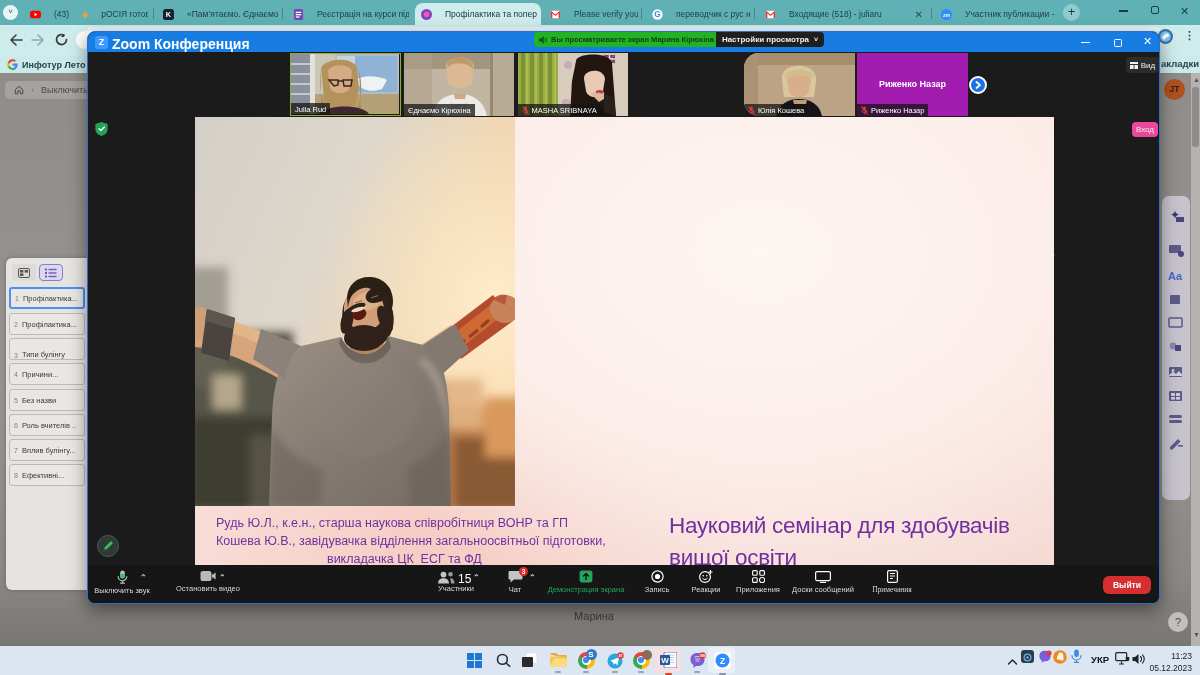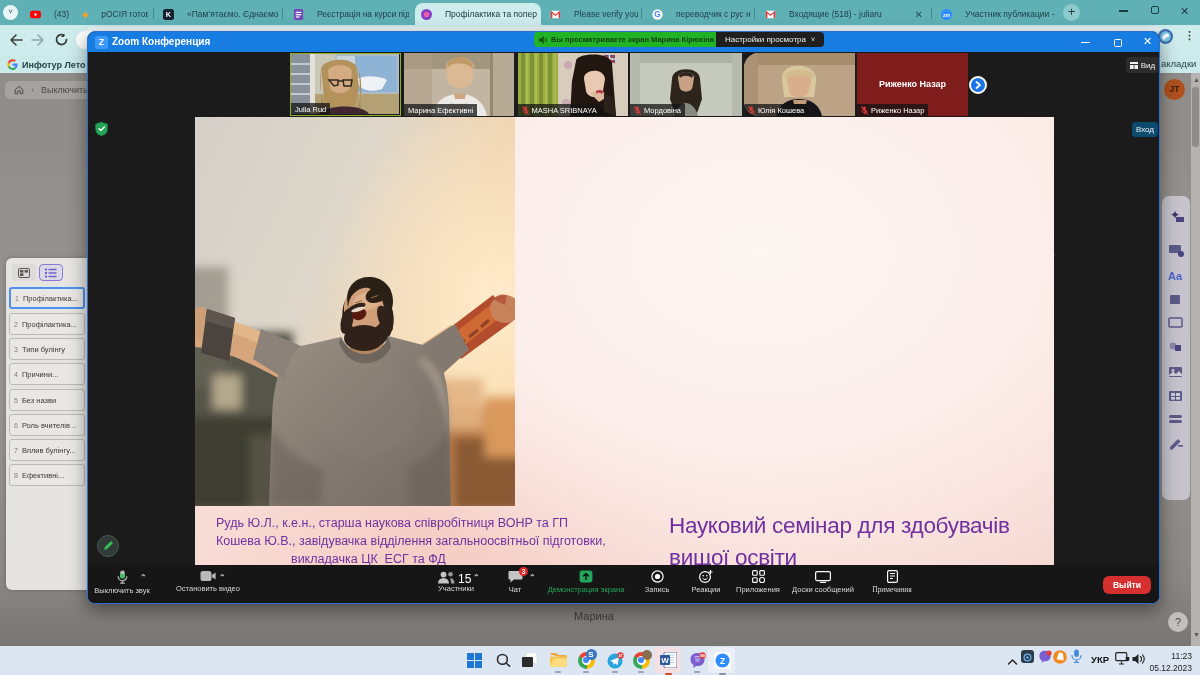--- a/index.html
+++ b/index.html
@@ -26,26 +26,26 @@
   .pbtn { position:absolute; width:24px; height:17px; border-radius:4px; display:flex; align-items:center; justify-content:center; font-size:9px; }
   .prow { position:absolute; left:3px; width:76px; height:22px; border:1px solid #bcbab7; border-radius:3px; background:#e9e7e4; font-size:7.5px; color:#3c3a38; display:flex; align-items:center; gap:4px; padding-left:4px; white-space:nowrap; overflow:hidden; }
   .prow .n { color:#807d7a; font-size:7px; }
   .prow.sel { border:2px solid #4d90f0; }
 
   
   #zoomwin { left:87px; top:31px; width:1073px; height:573px; background:#1b1b1b; border-radius:8px; box-shadow:0 6px 18px rgba(0,0,0,.45); border:1px solid #2a6fd0; }
   #ztitle { left:0; top:0; width:1071px; height:20px; background:#187de2; border-radius:7px 7px 0 0; }
   #zlogo { left:7px; top:3.5px; width:13px; height:13px; background:#3d9bff; border-radius:3px; display:flex; align-items:center; justify-content:center; }
   #zlogo b { color:#fff; font-size:9px; }
-  #ztext { left:24px; top:4px; color:#fff; font-size:10px; font-weight:bold; }
+  #ztext { left:24px; top:4px; color:#fff; font-size:14px; font-weight:bold; }
   .wctl { position:absolute; top:5px; color:#fff; font-size:10px; }
 
   
   #banner { left:446px; top:0; height:15px; background:#21b226; border-radius:4px 0 0 4px; display:flex; align-items:center; color:#123c12; font-size:7.5px; font-weight:bold; padding:0 6px 0 5px; gap:4px; }
-  #banset { left:628px; top:0; width:108px; height:15px; background:#1f1f1f; border-radius:0 4px 4px 0; display:flex; align-items:center; justify-content:center; color:#f0f0f0; font-size:8px; font-weight:normal; padding:0; gap:5px; }
+  #banset { left:628px; top:0; width:108px; height:15px; background:#1f1f1f; border-radius:0 4px 4px 0; display:flex; align-items:center; justify-content:center; color:#f0f0f0; font-size:8px; font-weight:bold; padding:0; gap:5px; }
 
   
   .vt { position:absolute; top:21px; height:63px; width:110px; overflow:hidden; }
   .vlabel { position:absolute; left:0; bottom:0; background:rgba(20,20,20,.75); color:#fff; font-size:7.5px; padding:1.5px 4px; display:flex; align-items:center; gap:3px; white-space:nowrap; }
   .redmic { width:7px; height:9px; }
 
   
   #ztb { left:0; top:533px; width:1071px; height:38px; background:#161616; border-radius:0 0 7px 7px; }
   .tbb { position:absolute; text-align:center; color:#d8d8d8; font-size:7.5px; }
   .tbb svg { display:block; margin:0 auto 2px; }
@@ -168,29 +168,29 @@
         <rect x="0" y="0.5" width="2" height="2" fill="#6b5ac9"></rect>
         <rect x="3.5" y="0.8" width="8" height="1.4" fill="#6b5ac9"></rect>
         <rect x="0" y="4" width="2" height="2" fill="#6b5ac9"></rect>
         <rect x="3.5" y="4.3" width="8" height="1.4" fill="#6b5ac9"></rect>
         <rect x="0" y="7.5" width="2" height="2" fill="#6b5ac9"></rect>
         <rect x="3.5" y="7.8" width="8" height="1.4" fill="#6b5ac9"></rect>
       </svg>
     </div>
     <div class="prow sel" style="top:29px;"><span class="n">1</span>Профілактика...</div>
     <div class="prow" style="top:55px;"><span class="n">2</span>Профілактика...</div>
-    <div class="prow" style="top:80px;"><span class="n">3</span>Типи булінгу</div>
+    <div class="prow" style="top:80px;align-items:flex-end;"><span class="n">3</span>Типи булінгу</div>
     <div class="prow" style="top:105px;"><span class="n">4</span>Причини...</div>
     <div class="prow" style="top:131px;"><span class="n">5</span>Без назви</div>
     <div class="prow" style="top:156px;"><span class="n">6</span>Роль вчителів ..</div>
     <div class="prow" style="top:181px;"><span class="n">7</span>Вплив булінгу...</div>
     <div class="prow" style="top:206px;"><span class="n">8</span>Ефективні...</div>
   </div>
 
-  <div class="abs" style="left:1161px;top:58px;font-size:9.5px;color:#29434a;font-weight:normal;">акладки</div>
+  <div class="abs" style="left:1161px;top:58px;font-size:9.5px;color:#29434a;font-weight:bold;">акладки</div>
   <div class="abs" style="left:1164px;top:79px;width:21px;height:21px;border-radius:50%;background:#b0511e;color:#33200f;font-size:8.5px;font-weight:bold;text-align:center;line-height:21px;">JT</div>
   <div class="abs" id="railbg" style="left:1162px;top:196px;width:28px;height:304px;background:#c6c3cd;border-radius:7px;"></div>
   <div class="abs" id="rail" style="left:1166px;top:205px;width:20px;">
     <svg width="20" height="250" viewBox="0 0 20 250">
       <text x="4" y="14" font-size="12" fill="#3b3666">✦</text>
       <rect x="10" y="12" width="8" height="5" fill="#4a4580"></rect>
       <g fill="#5c5a88">
         <rect x="3" y="40" width="12" height="8" rx="1"></rect>
         <circle cx="15" cy="49" r="3" fill="#4a4580"></circle>
       </g>
@@ -273,21 +273,21 @@
         <path d="M0 0h28v63H0z" fill="#af9f88" opacity="0.6"></path>
         <rect x="88" y="0" width="22" height="63" fill="#b7ab96"></rect>
         <rect x="86" y="0" width="3" height="63" fill="#97886f"></rect>
         <path d="M42 13c0-10 28-10 28 1l-2 14c-1 9-23 9-24 0z" fill="#dcb995"></path>
         <path d="M43 12c0-8 26-9 26 2l0 4c0-9-25-10-25-2z" fill="#c09a66"></path>
         <path d="M50 6c4-3 12-3 15 1l-14 1z" fill="#c09a66"></path>
         <path d="M28 63c3-16 14-22 28-22 13 0 24 7 27 22z" fill="#ebeae6"></path>
         <path d="M50 41h12l-1 5h-10z" fill="#d0a87f"></path>
         <path d="M46 48c3 4 14 4 18 0l-2 8c-4 2-10 2-14 0z" fill="#ddd9d2"></path>
       </svg>
-      <div class="vlabel">Марина Ефективні</div>
+      <div class="vlabel">Єднаємо Кірюхіна</div>
     </div>
     <div class="vt" style="left:429.5px;width:110px;">
       <svg width="112" height="63" viewBox="0 0 112 63">
         <rect width="112" height="63" fill="#d4c9ba"></rect>
         <rect x="0" y="0" width="40" height="63" fill="#99ad42"></rect>
         <path d="M5 0v63M14 0v63M23 0v63M32 0v63" stroke="#7e9136" stroke-width="4"></path>
         <path d="M9 0v63M18 0v63M28 0v63M37 0v63" stroke="#b1c155" stroke-width="1.5"></path>
         <rect x="40" y="0" width="72" height="63" fill="#d8ccbd"></rect>
         <circle cx="50" cy="12" r="4" fill="#cbaab2"></circle>
         <circle cx="58" cy="32" r="5" fill="#cdb2ba"></circle>
@@ -302,55 +302,38 @@
         <path d="M78 38c2.5-1.5 6-1 7.5 0.5l-1.5 2.5c-2-1.5-4-1.5-6-0.5z" fill="#c03a50"></path>
         <path d="M55 63c2-8 20-12 32-8l8 8z" fill="#17120f"></path>
         <path d="M86 40l10 6 2 17-12-4z" fill="#2a211b"></path>
       </svg>
       <div class="vlabel"><svg class="redmic" viewBox="0 0 8 10">
           <rect x="2.6" y="0.5" width="2.8" height="5" rx="1.4" fill="#e23b3b"></rect>
           <path d="M1 4.5a3 3 0 0 0 6 0M4 7.5v2" stroke="#e23b3b" stroke-width="1" fill="none"></path>
           <line x1="0.5" y1="0.5" x2="7.5" y2="9.5" stroke="#e23b3b" stroke-width="1.2"></line>
         </svg>MASHA SRIBNAYA</div>
     </div>
-    <div class="vt" style="left:542px;width:112px;">
-      <svg width="112" height="63" viewBox="0 0 112 63">
-        <rect width="112" height="63" fill="#c5cabc"></rect>
-        <rect width="112" height="10" fill="#adb2a5"></rect>
-        <rect x="0" y="0" width="10" height="63" fill="#b5baac"></rect>
-        <rect x="102" y="0" width="10" height="63" fill="#b5baac"></rect>
-        <path d="M42 26 C42 13 70 13 70 26 L72 46 L66 63 L46 63 L40 46 Z" fill="#2c241d"></path>
-        <path d="M48 25c0-8 16-8 16 0l-1.5 9c-1 6-12 6-13 0z" fill="#c9a184"></path>
-        <path d="M49 22c2-4 12-4 14 0l-1 3c-3-3-9-3-12 0z" fill="#2c241d"></path>
-        <path d="M44 63c2-9 9-13 12-13 4 0 10 4 12 13z" fill="#878a81"></path>
-      </svg>
-      <div class="vlabel"><svg class="redmic" viewBox="0 0 8 10">
-          <rect x="2.6" y="0.5" width="2.8" height="5" rx="1.4" fill="#e23b3b"></rect>
-          <path d="M1 4.5a3 3 0 0 0 6 0M4 7.5v2" stroke="#e23b3b" stroke-width="1" fill="none"></path>
-          <line x1="0.5" y1="0.5" x2="7.5" y2="9.5" stroke="#e23b3b" stroke-width="1.2"></line>
-        </svg>Мордовіна</div>
-    </div>
     <div class="vt" style="left:656px;width:135px;border-radius:15px;">
       <svg width="111" height="63" viewBox="0 0 111 63">
         <rect width="111" height="63" fill="#bca386"></rect>
         <rect width="111" height="12" fill="#a68e6d"></rect>
         <rect x="0" y="0" width="14" height="63" fill="#ab9274"></rect>
         <path d="M38 26 C36 8 74 8 72 28 L70 44 L40 44 Z" fill="#d9c79e"></path>
         <path d="M43 27c0-10 24-10 24 0l-2 11c-1 8-19 8-20 0z" fill="#d8ae8c"></path>
         <path d="M40 22c4-7 26-7 30 0l-2 4c-6-5-20-5-26 0z" fill="#d3bd8f"></path>
         <path d="M32 63c3-13 13-17 23-17 10 0 20 4 23 17z" fill="#17151a"></path>
         <path d="M49 47h14l-1 4h-12z" fill="#c29a76"></path>
       </svg>
       <div class="vlabel"><svg class="redmic" viewBox="0 0 8 10">
           <rect x="2.6" y="0.5" width="2.8" height="5" rx="1.4" fill="#e23b3b"></rect>
           <path d="M1 4.5a3 3 0 0 0 6 0M4 7.5v2" stroke="#e23b3b" stroke-width="1" fill="none"></path>
           <line x1="0.5" y1="0.5" x2="7.5" y2="9.5" stroke="#e23b3b" stroke-width="1.2"></line>
         </svg>Юлія Кошева</div>
     </div>
-    <div class="vt" style="left:769px;width:111px;background:#7f1d1d;">
+    <div class="vt" style="left:769px;width:111px;background:#a21caf;">
       <div style="position:absolute;width:100%;top:26px;text-align:center;color:#fff;font-size:9px;font-weight:bold;">Риженко Назар</div>
       <div class="vlabel"><svg class="redmic" viewBox="0 0 8 10">
           <rect x="2.6" y="0.5" width="2.8" height="5" rx="1.4" fill="#e23b3b"></rect>
           <path d="M1 4.5a3 3 0 0 0 6 0M4 7.5v2" stroke="#e23b3b" stroke-width="1" fill="none"></path>
           <line x1="0.5" y1="0.5" x2="7.5" y2="9.5" stroke="#e23b3b" stroke-width="1.2"></line>
         </svg>Риженко Назар</div>
     </div>
     <div class="abs" style="left:881px;top:44px;width:18px;height:18px;border-radius:50%;background:#1a73e8;border:2px solid #fff;">
       <svg width="14" height="14" viewBox="0 0 14 14" style="display:block">
         <path d="M5.5 4l3.5 3-3.5 3" stroke="#fff" stroke-width="1.8" fill="none" stroke-linecap="round" stroke-linejoin="round"></path>
@@ -364,21 +347,21 @@
     <div class="abs" style="left:9px;top:503px;width:22px;height:22px;border-radius:50%;background:#2f3a36;border:1px solid #4a5a52;">
       <svg width="20" height="20" viewBox="0 0 20 20" style="display:block;margin:0px">
         <path d="M6 14l1-3 6-6 2 2-6 6zM5.5 14.5l2.5-.8-1.7-1.7z" fill="#35c05a"></path>
       </svg>
     </div>
     <div class="abs" style="left:1038px;top:25px;width:33px;height:16px;background:#2c2c2c;border-radius:4px;color:#efefef;font-size:8px;display:flex;align-items:center;justify-content:center;gap:3px;"><svg width="8" height="7" viewBox="0 0 8 7">
         <rect x="0" y="0" width="8" height="2" fill="#efefef"></rect>
         <rect x="0" y="3" width="3.6" height="4" fill="#efefef"></rect>
         <rect x="4.4" y="3" width="3.6" height="4" fill="#efefef"></rect>
       </svg>Вид</div>
-    <div class="abs" style="left:1044px;top:90px;width:26px;height:15px;background:#0c4a6e;border-radius:4px;color:#efefef;font-size:8px;display:flex;align-items:center;justify-content:center;">Вход</div>
+    <div class="abs" style="left:1044px;top:90px;width:26px;height:15px;background:#ec4899;border-radius:4px;color:#efefef;font-size:8px;display:flex;align-items:center;justify-content:center;">Вход</div>
 
     <svg class="abs" style="left:958px;top:215px" width="11" height="15" viewBox="0 0 11 15">
       <path d="M1 1l8 7.5-4.8.4 2.6 4.6-1.8 1-2.5-4.7L1 12z" fill="#fff" stroke="#333" stroke-width="0.8"></path>
     </svg>
     <div class="abs" id="slide">
       <svg id="photo" style="position:absolute;left:0;top:0" width="320" height="389" viewBox="0 0 320 389">
         <defs>
           <linearGradient id="sky" x1="0" y1="0" x2="1" y2="0.55">
             <stop offset="0" stop-color="#d4cfc8"></stop>
             <stop offset="0.45" stop-color="#ded7cb"></stop>
@@ -466,21 +449,21 @@
 
           <path d="M146 220 C151 231 161 238 172 237 C183 236 191 228 193 219 L196 230 C190 242 178 248 166 246 C154 244 147 234 144 226 Z" fill="#655c55" opacity="0.8"></path>
 
           <ellipse cx="168" cy="292" rx="55" ry="48" fill="#90867d" opacity="0.22" filter="url(#b3)"></ellipse>
           <path d="M228 240 C244 250 252 270 254 300 L256 330 C250 290 240 258 222 244 Z" fill="#a89c8f" opacity="0.8" filter="url(#b3)"></path>
           <path d="M76 310 C88 332 108 346 128 352 L126 389 L75 389 Z" fill="#5f564f" opacity="0.4" filter="url(#b3)"></path>
           <path d="M254 312 C244 332 228 344 212 350 L216 389 L254 389 Z" fill="#5f564f" opacity="0.35" filter="url(#b3)"></path>
         </g>
       </svg>
       <div id="sem">Науковий семінар для здобувачів<br>вищої освіти</div>
-      <div id="auth">Рудь Ю.Л., к.е.н., старша наукова співробітниця ВОНР та ГП<br>Кошева Ю.В., завідувачка відділення загальноосвітньої підготовки,<br><span style="margin-left:75px">викладачка ЦК&nbsp;&nbsp;ЕСГ та ФД</span></div>
+      <div id="auth">Рудь Ю.Л., к.е.н., старша наукова співробітниця ВОНР та ГП<br>Кошева Ю.В., завідувачка відділення загальноосвітньої підготовки,<br><span style="margin-left:111px">викладачка ЦК&nbsp;&nbsp;ЕСГ та ФД</span></div>
     </div>
     <div class="abs" id="ztb">
       <div class="tbb" style="left:3px;top:5px;width:62px;"><svg width="13" height="14" viewBox="0 0 13 14">
           <defs>
             <clipPath id="micc">
               <rect x="4.2" y="0.5" width="4.6" height="8" rx="2.3"></rect>
             </clipPath>
           </defs>
           <rect x="4.2" y="0.5" width="4.6" height="8" rx="2.3" fill="#b9b9b9"></rect>
           <rect x="4.2" y="4" width="4.6" height="4.5" fill="#31c960" clip-path="url(#micc)"></rect>

